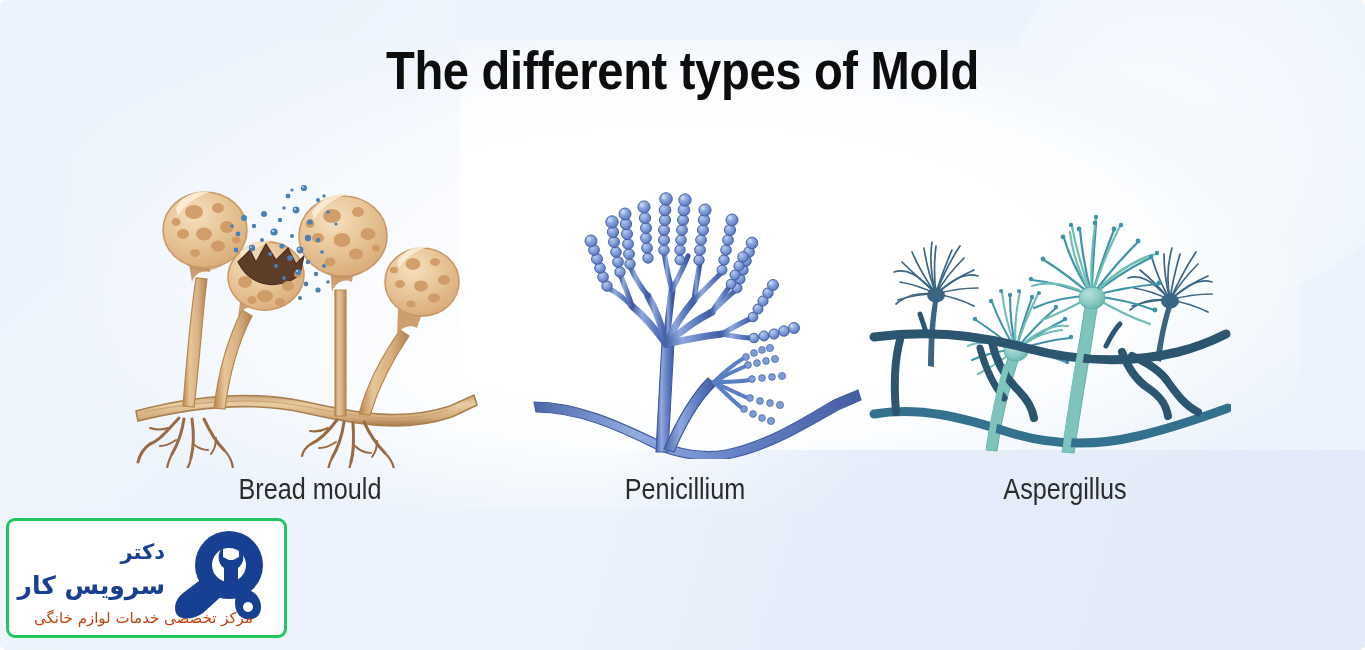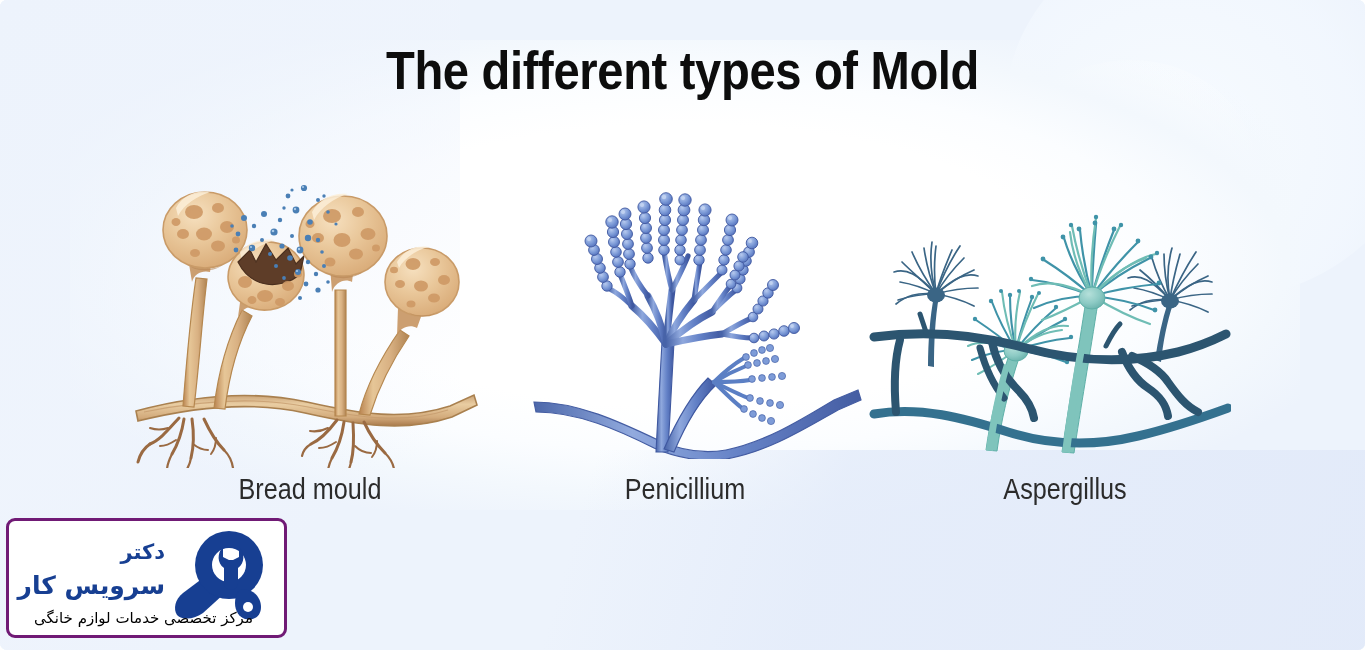--- a/index.html
+++ b/index.html
@@ -115,21 +115,21 @@
   #panel-asper { left: 866px; top: 192px; }
 
   
   .logo-box {
     position: absolute;
     left: 6px;
     top: 518px;
     width: 281px;
     height: 120px;
     background: #ffffff;
-    border: 3px solid #701a75;
+    border: 3px solid #22c55e;
     border-radius: 9px;
     box-sizing: border-box;
     overflow: hidden;
   }
   .logo-inner {
     position: relative;
     width: 100%;
     height: 100%;
   }
   .logo-mark {
@@ -149,21 +149,21 @@
     font-family: "DejaVu Sans", sans-serif;
   }
   .logo-word-1 { font-size: 21px; line-height: 26px; letter-spacing: 0px; }
   .logo-word-2 { font-size: 25px; line-height: 30px; margin-top: 6px; }
   .logo-tag {
     position: absolute;
     left: 0;
     right: 6px;
     bottom: 8px;
     text-align: center;
-    color: #000000;
+    color: #c2410c;
     font-size: 15px;
     direction: rtl;
     font-family: "DejaVu Sans", sans-serif;
   }
 </style>
 </head>
 <body>
 
 <div id="stage">
 

